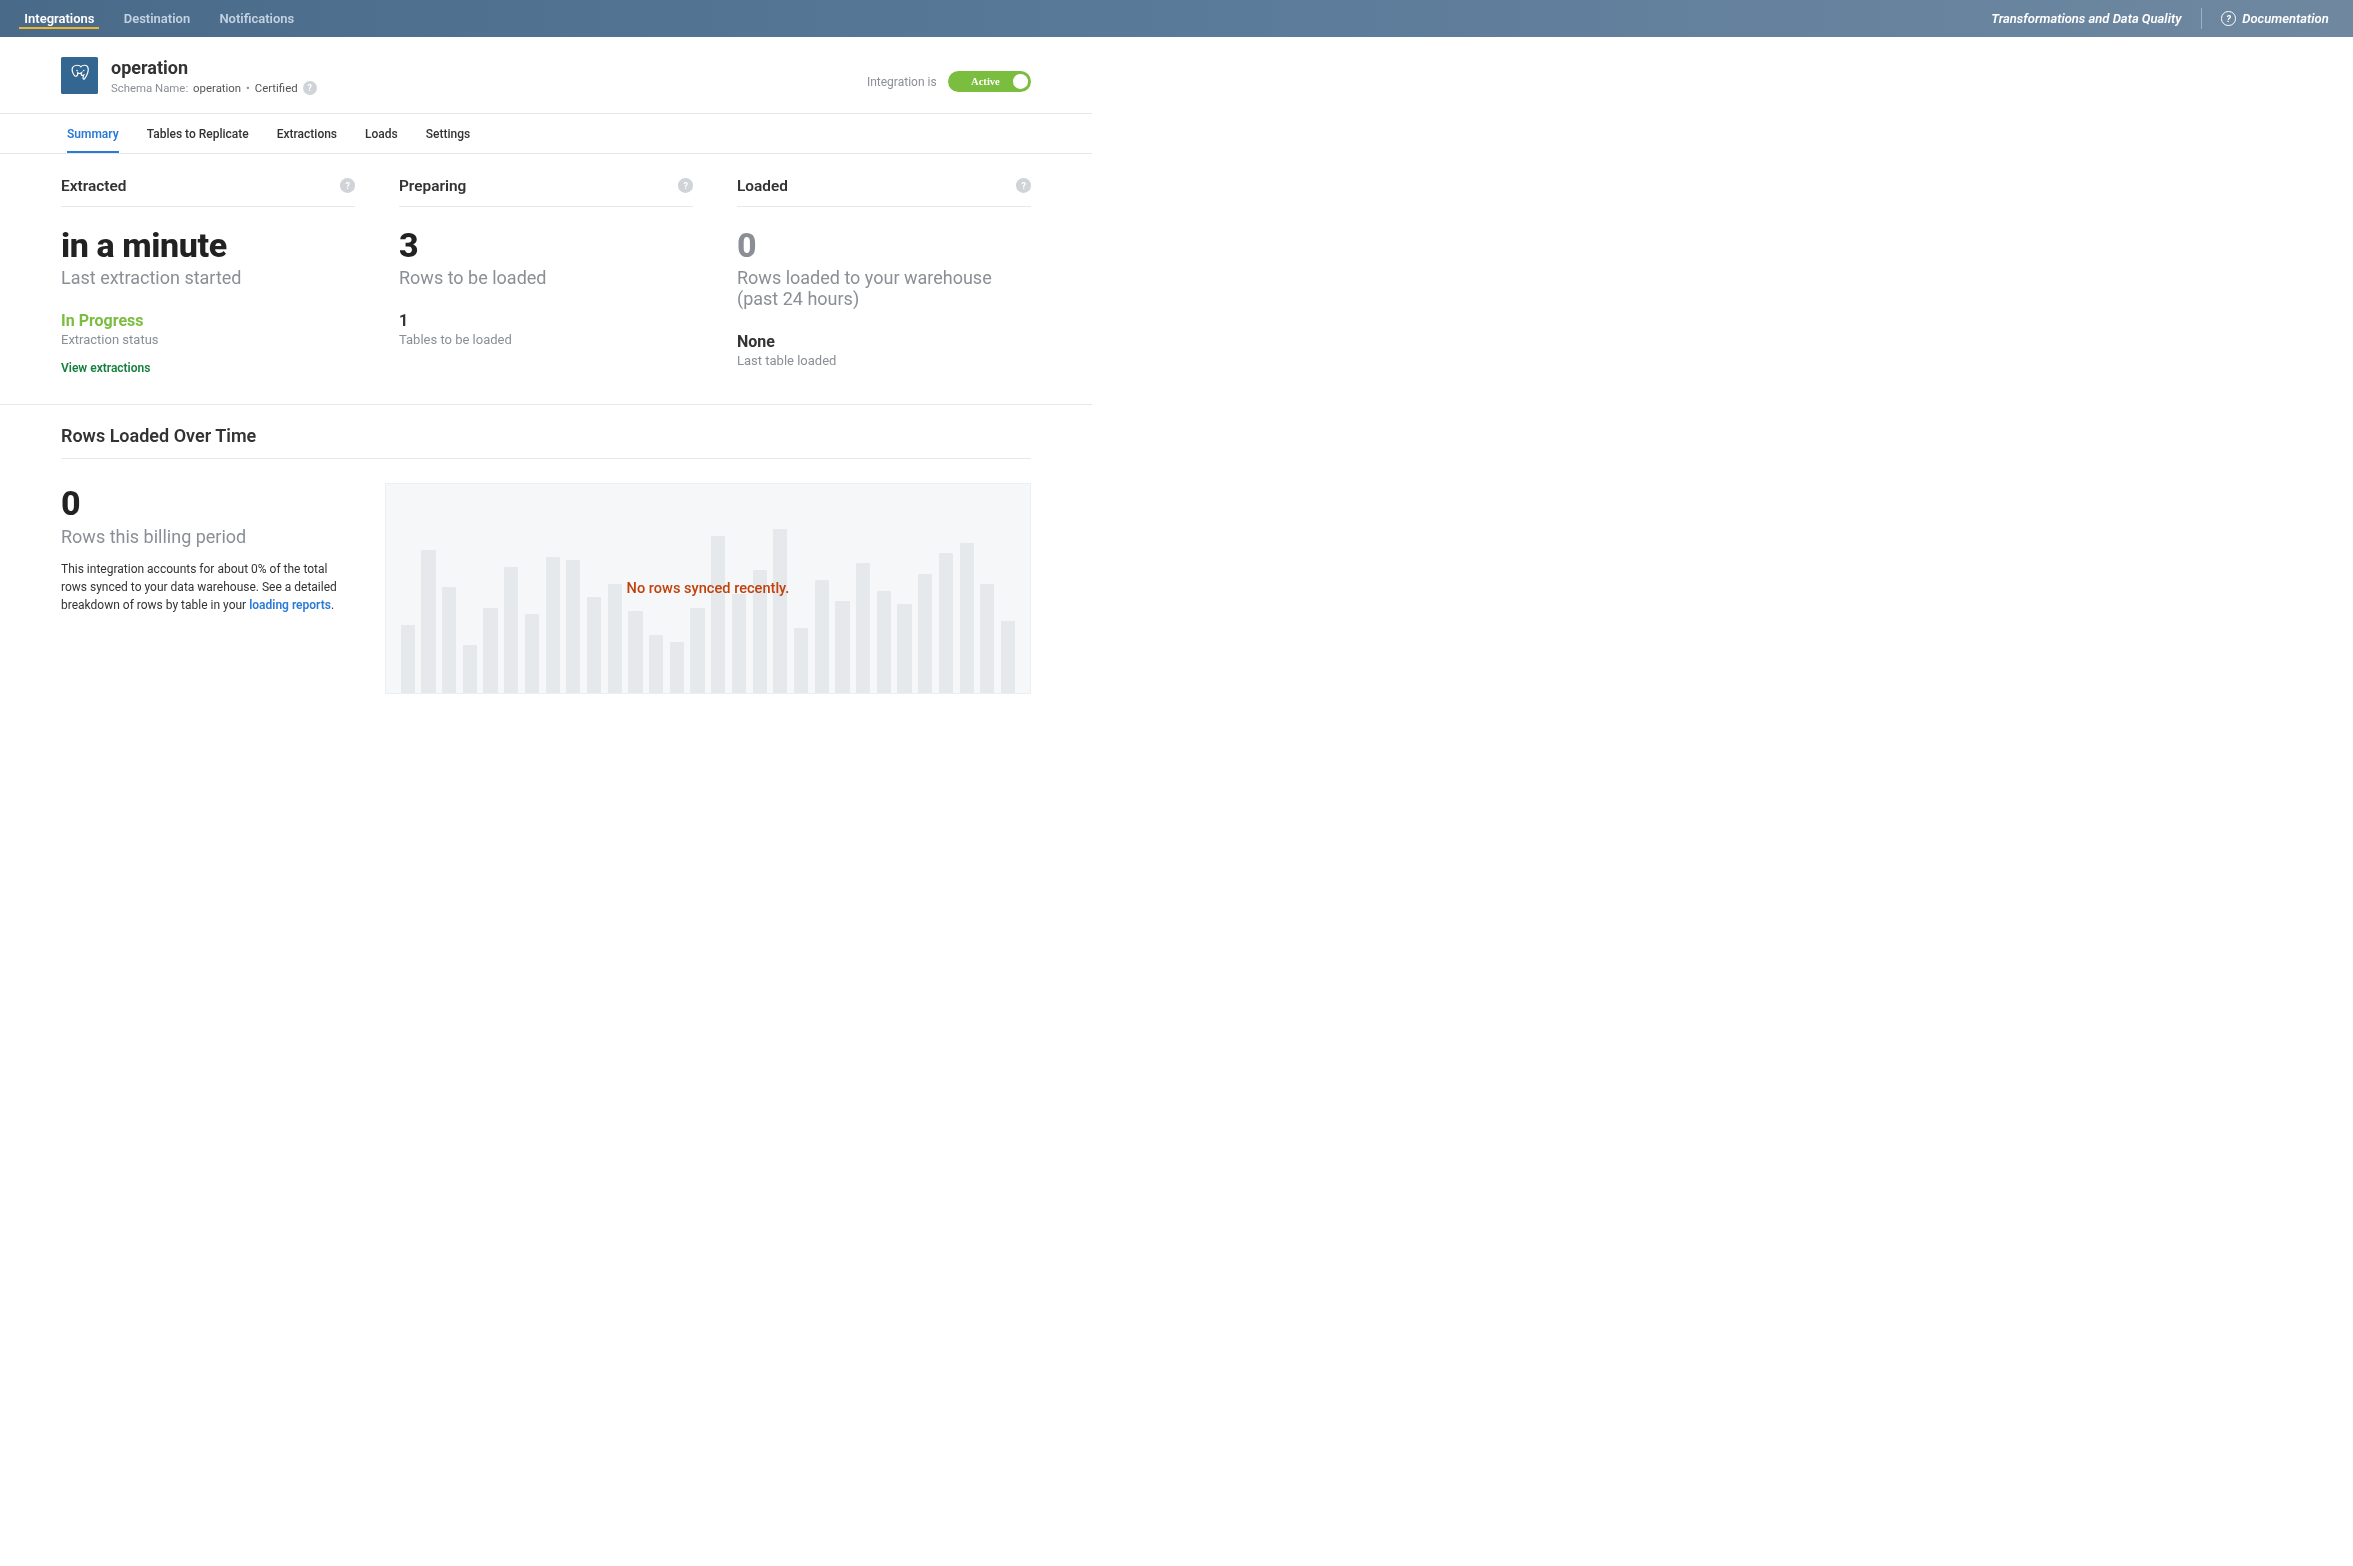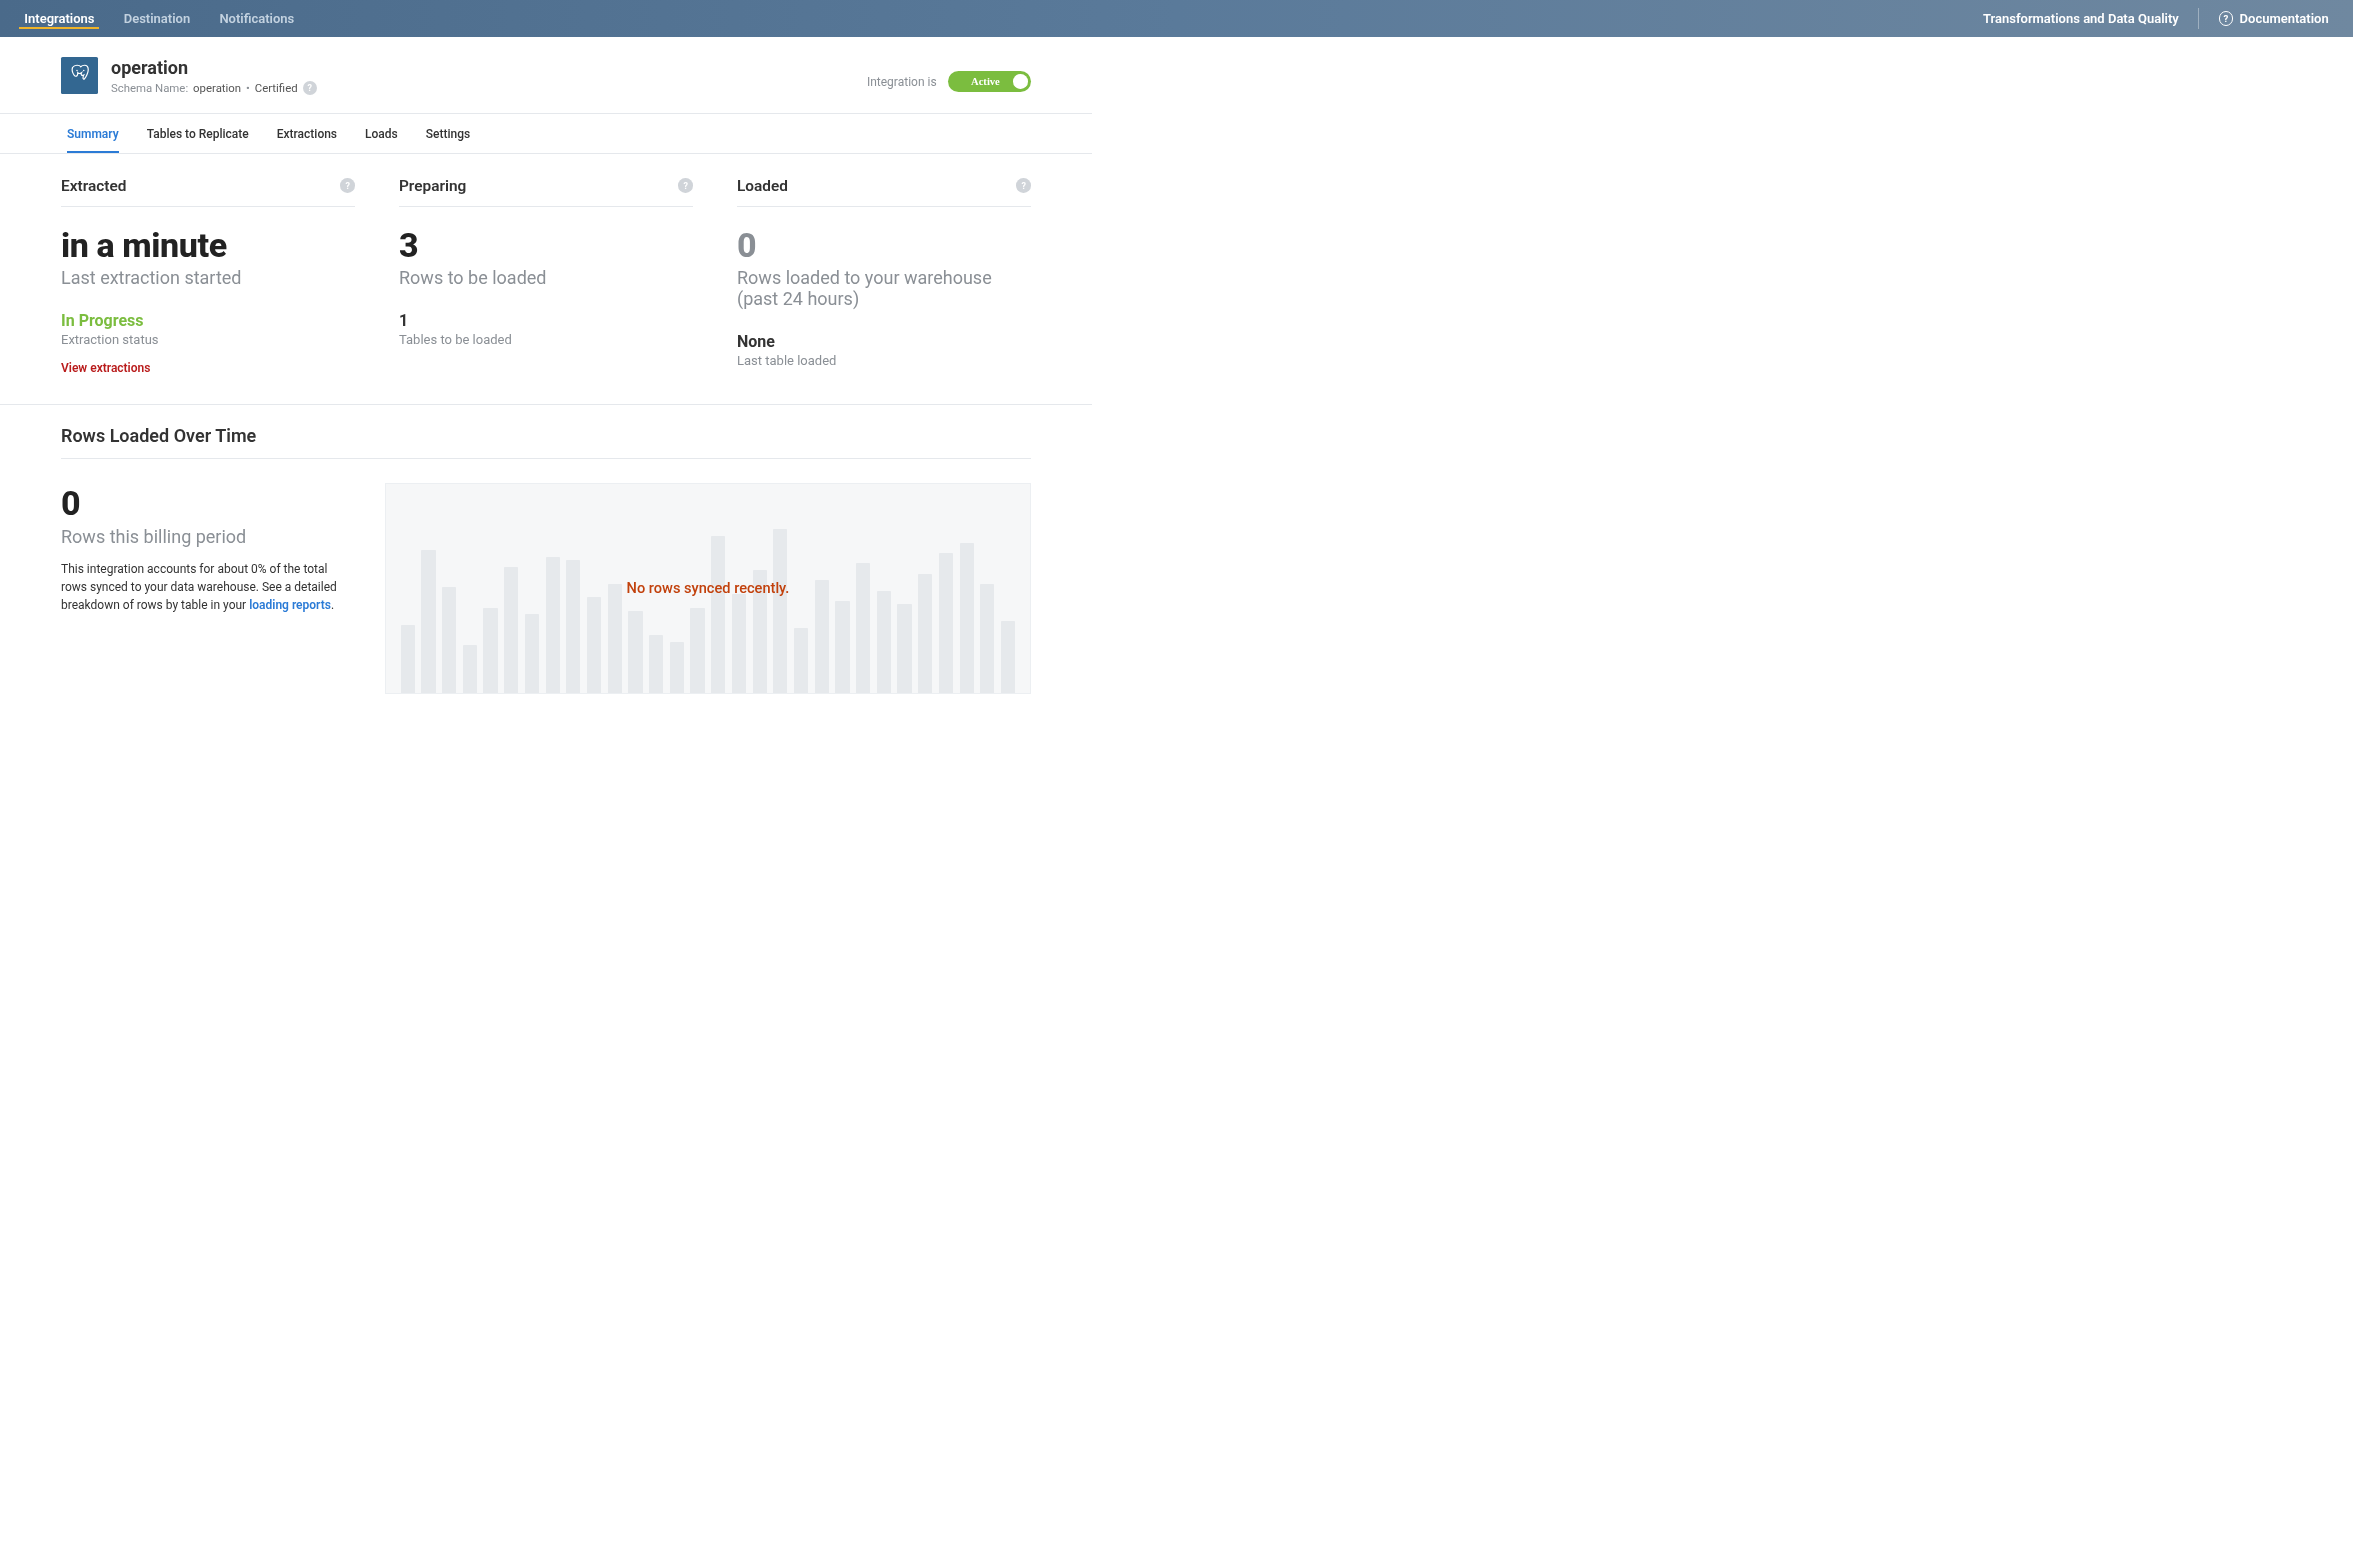--- a/index.html
+++ b/index.html
@@ -47,20 +47,21 @@
   }
   .top-link {
     color: #fff;
     font-weight: 600;
     font-size: 13px;
     padding: 0 14.6px;
     display: flex;
     align-items: center;
     cursor: pointer;
     gap: 6.5px;
+    font-style: italic;
   }
   .vdiv {
     width: 0.8px;
     height: 21px;
     background: rgba(255,255,255,0.35);
     margin: 0 4.9px;
   }
   .help-circle {
     width: 14.6px; height: 14.6px;
     border: 1.6px solid #fff;
@@ -226,21 +227,21 @@
     color: #333;
     margin-top: 23px;
   }
   .mid-value.green { color: #7bbd3f; font-weight: 700; font-size: 16px;}
   .mid-label {
     color: #8a8f95;
     font-size: 13px;
     margin-top: 1.6px;
   }
   .link {
-    color: #b91c1c;
+    color: #15803d;
     font-weight: 600;
     font-size: 12px;
     cursor: pointer;
     display: inline-block;
     margin-top: 14.6px;
   }
 
   .section-divider {
     border-top: 0.8px solid #e5e8ec;
     margin-top: 21px;

